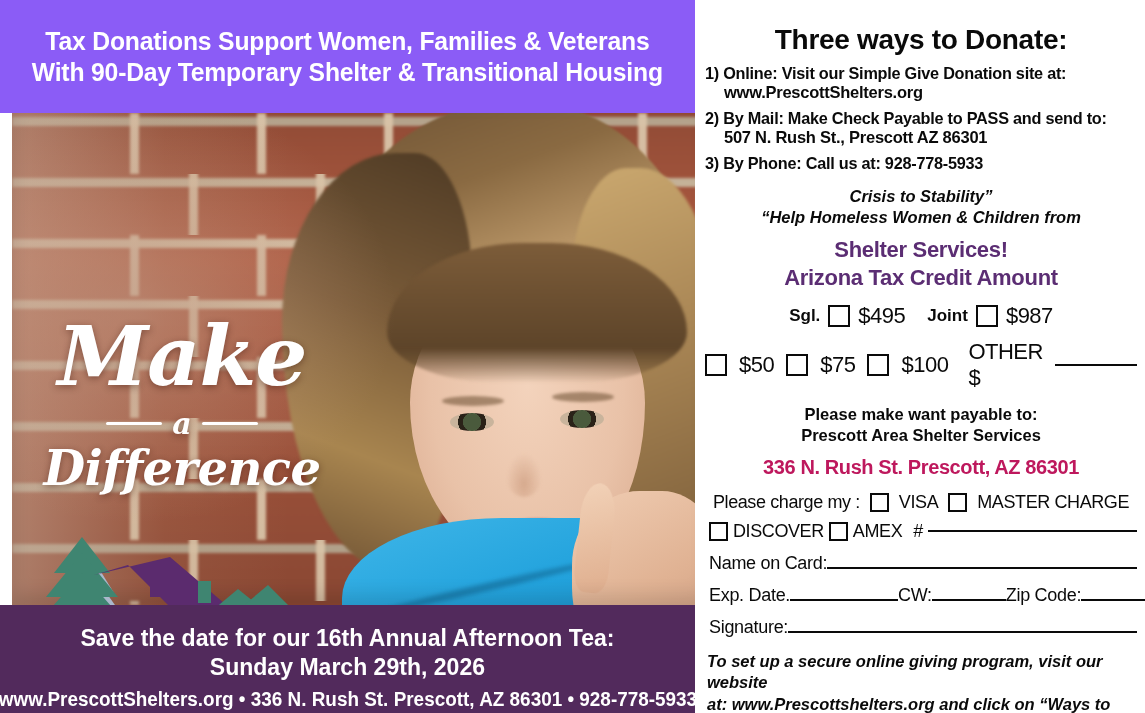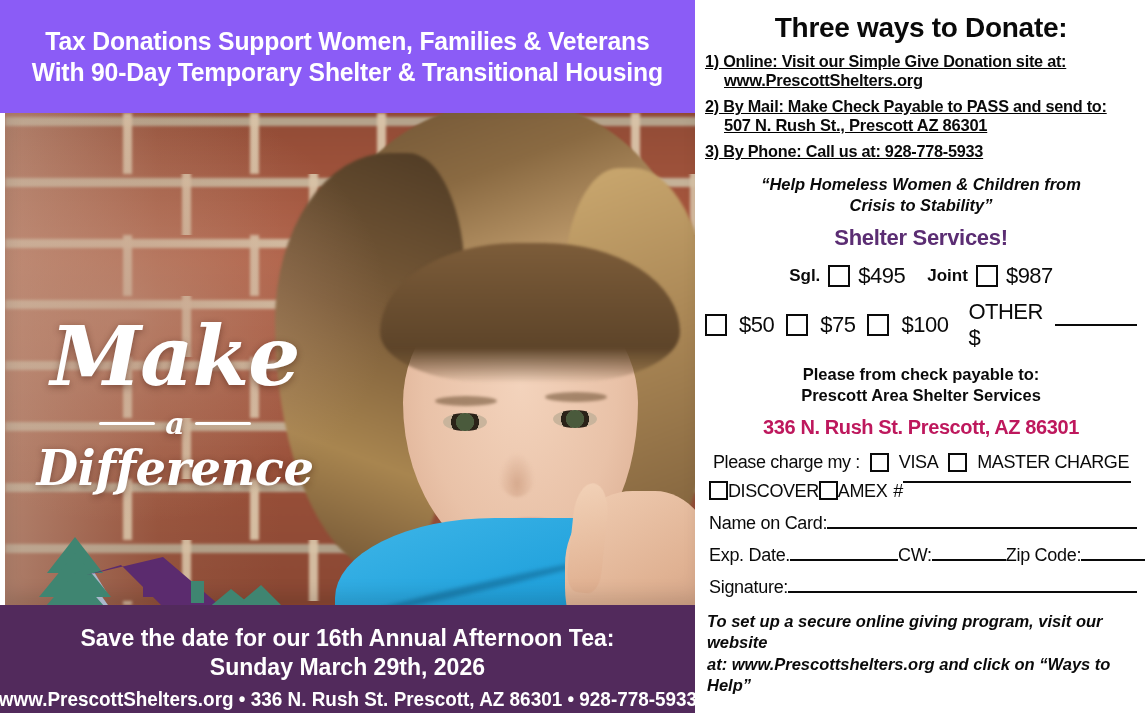--- a/index.html
+++ b/index.html
@@ -36,21 +36,21 @@
     letter-spacing: -0.2px;
     white-space: nowrap;
     text-align: center;
     line-height: 1.12;
     font-stretch: condensed;
     transform: scaleX(0.97);
   }
 
   
   .photo {
-    position: absolute; left: 5px; top: 113px;
+    position: absolute; left: 12px; top: 113px;
     width: 695px; height: 492px;
     overflow: hidden;
     background: #9a4a35;
   }
   
   .brick-wall {
     position: absolute; inset: 0;
     background-color: #a1503a;
     background-image:
       linear-gradient(180deg, rgba(0,0,0,0.18), rgba(0,0,0,0) 30%, rgba(0,0,0,0.22)),
@@ -223,28 +223,28 @@
   .pb-line3 {
     color: #fff; font-weight: bold; font-size: 19.5px;
     white-space: nowrap; margin-top: 6px; transform: scaleX(0.97);
   }
 
   
   .right-panel {
     position: absolute; left: 695px; top: 0;
     width: 450px; height: 713px;
     background: #fff;
-    padding: 10px 8px 0 10px;
+    padding: 22px 8px 0 10px;
   }
   .rp-title {
     text-align: center; font-size: 28px; font-weight: bold;
     color: #0a0a0a; letter-spacing: -0.3px; margin-top: 2px;
   }
   .ways-list { margin-top: 8px; }
-  .way { margin-bottom: 7px; text-decoration: underline; }
+  .way { margin-bottom: 7px; }
   .way-l1 {
     font-size: 16.5px; font-weight: bold; color: #0a0a0a;
     white-space: nowrap; letter-spacing: -0.25px; transform: scaleX(0.985);
     transform-origin: left center;
   }
   .way-l2 {
     font-size: 16.5px; font-weight: bold; color: #0a0a0a;
     margin-left: 19px; letter-spacing: -0.25px; white-space: nowrap;
   }
 
@@ -289,22 +289,22 @@
   .addr-line {
     text-align: center; margin-top: 9px;
     font-size: 20px; font-weight: bold; color: #be185d; letter-spacing: -0.4px;
   }
 
   .charge-row {
     display: flex; align-items: center; justify-content: center;
     gap: 10px; margin-top: 13px;
   }
   .charge-row-2 {
-    display: flex; align-items: flex-start; justify-content: flex-start;
-    margin-top: 8px; padding-left: 4px;
+    display: flex; align-items: center; justify-content: flex-start;
+    gap: 5px; margin-top: 8px; padding-left: 4px;
   }
   .cc-txt { font-size: 18px; color: #0a0a0a; letter-spacing: -0.4px; white-space: nowrap; }
 
   .field-row {
     display: flex; align-items: baseline; margin-top: 11px;
     padding-left: 4px;
   }
   .field-lbl { font-size: 18px; color: #0a0a0a; white-space: nowrap; letter-spacing: -0.3px; }
   .field-line { flex: 1; border-bottom: 2.2px solid #0a0a0a; height: 0; margin-bottom: 3px; }
   .field-line.w-short { flex: none; width: 56px; }
@@ -417,27 +417,28 @@
       <div class="way">
         <div class="way-l1">2) By Mail: Make Check Payable to PASS and send to:</div>
         <div class="way-l2">507 N. Rush St., Prescott AZ 86301</div>
       </div>
       <div class="way">
         <div class="way-l1">3) By Phone:  Call us at: 928-778-5933</div>
       </div>
     </div>
 
     <div class="quote">
+      <div>Crisis to Stability”</div>
       <div>“Help Homeless Women &amp; Children from</div>
-      <div>Crisis to Stability”</div>
     </div>
 
     <div class="yes-head">
       <div>Shelter Services!</div>
     </div>
+    <div class="az-head">Arizona Tax Credit Amount</div>
 
     <div class="amount-row-1">
       <span class="lbl-bold">Sgl.</span>
       <span class="cbox"></span>
       <span class="amt">$495</span>
       <span class="lbl-bold" style="margin-left:14px">Joint</span>
       <span class="cbox"></span>
       <span class="amt">$987</span>
     </div>
 
@@ -446,21 +447,21 @@
       <span class="amt">$50</span>
       <span class="cbox"></span>
       <span class="amt">$75</span>
       <span class="cbox"></span>
       <span class="amt">$100</span>
       <span class="other-lbl">OTHER $</span>
       <span class="rule" style="width:104px"></span>
     </div>
 
     <div class="payable">
-      <div>Please from check payable to:</div>
+      <div>Please make want payable to:</div>
       <div>Prescott Area Shelter Services</div>
     </div>
     <div class="addr-line">336 N. Rush St. Prescott, AZ 86301</div>
 
     <div class="charge-row">
       <span class="cc-txt">Please charge my :</span>
       <span class="cbox sm"></span>
       <span class="cc-txt">VISA</span>
       <span class="cbox sm"></span>
       <span class="cc-txt">MASTER CHARGE</span>

